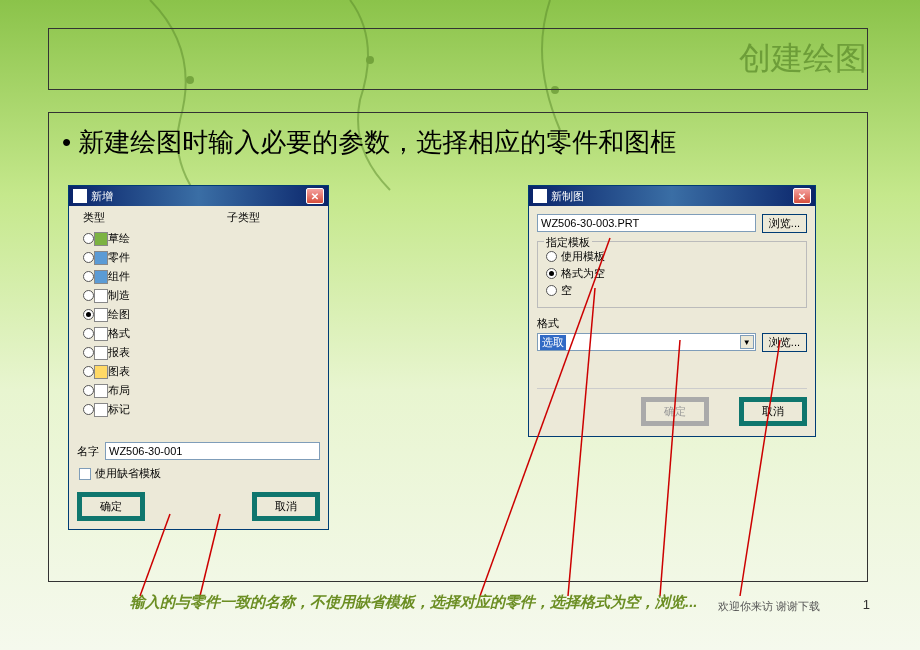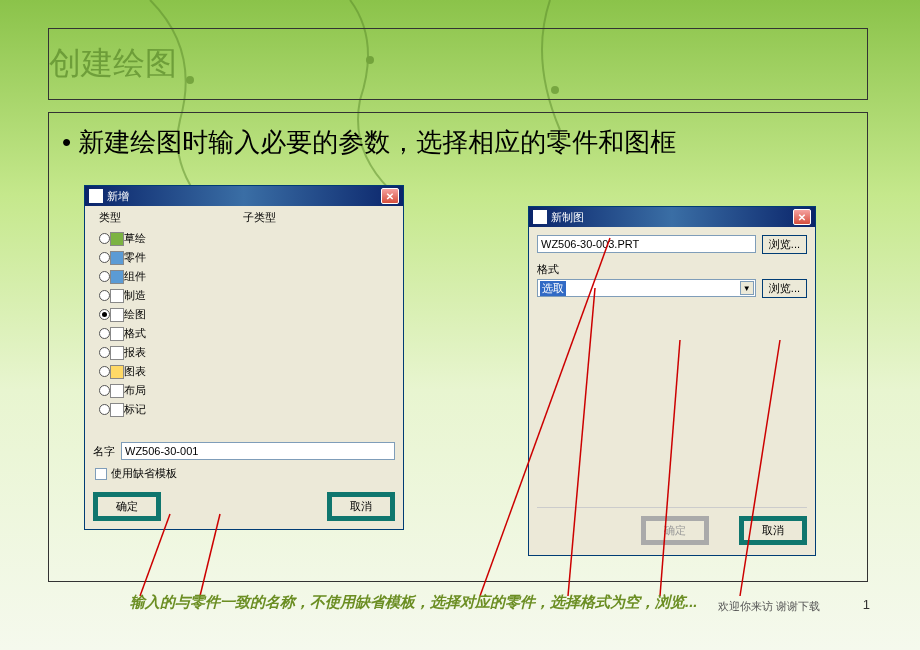--- a/index.html
+++ b/index.html
@@ -17,22 +17,22 @@
       width: 920px;
       height: 200px;
       pointer-events: none;
       opacity: 0.5;
     }
     .slide-border {
       position: absolute;
       border: 1px solid #333;
     }
     .title-box {
-      top: 28px; left: 48px; width: 820px; height: 72px;
-      display: flex; align-items: center; justify-content: flex-start;
+      top: 28px; left: 48px; width: 820px; height: 62px;
+      display: flex; align-items: center; justify-content: flex-end;
     }
     .title-text {
       font-size: 32px;
       color: #5a8a2a;
       font-weight: normal;
       opacity: 0.7;
     }
     .content-box {
       top: 112px; left: 48px; width: 820px; height: 470px;
     }
@@ -71,21 +71,21 @@
       border: 1px solid #fff;
       color: white;
       display: flex;
       align-items: center;
       justify-content: center;
       font-weight: bold;
       border-radius: 2px;
       font-size: 10px;
     }
     
-    .dialog1 { top: 185px; left: 84px; width: 320px; height: 345px; }
+    .dialog1 { top: 185px; left: 68px; width: 261px; height: 345px; }
     .d1-body { padding: 6px 8px; }
     .group-label { font-size: 11px; color: #000; }
     .col-types { position: absolute; top: 24px; left: 14px; }
     .col-subtypes { position: absolute; top: 24px; left: 158px; }
     .type-list { margin-top: 4px; }
     .type-row {
       display: flex;
       align-items: center;
       gap: 0;
       height: 19px;
@@ -157,21 +157,21 @@
     }
     .win-btn {
       background: #ece9d8;
       border: 5px solid #0f766e;
       padding: 2px 18px;
       font-size: 11px;
       font-family: inherit;
     }
     .win-btn.disabled { color: #999; border-color: #aaa; }
     
-    .dialog2 { top: 185px; left: 528px; width: 288px; height: 350px; margin-top: 21px; }
+    .dialog2 { top: 185px; left: 528px; width: 288px; height: 252px; }
     .d2-body { padding: 6px 8px; position: relative; height: calc(100% - 20px); }
     .d2-model-label { font-size: 11px; }
     .model-row { display: flex; gap: 6px; margin-top: 2px; }
     .model-input {
       flex: 1; height: 18px;
       background: #fff;
       border: 1px solid #7f9db9;
       padding: 1px 3px;
       font-size: 11px;
     }
@@ -371,20 +371,35 @@
     <div class="title-left">
       <span class="app-icon"></span>
       <span>新制图</span>
     </div>
     <div class="close-btn">✕</div>
   </div>
   <div class="d2-body">
     <div class="model-row">
       <input class="model-input" value="WZ506-30-003.PRT" style="">
       <button class="browse-btn">浏览...</button>
+    </div>
+    <div class="fieldset">
+      <div class="fieldset-legend">指定模板</div>
+      <div class="radio-row">
+          <span class="radio"></span>
+          <span>使用模板</span>
+        </div>
+      <div class="radio-row">
+          <span class="radio checked"></span>
+          <span>格式为空</span>
+        </div>
+      <div class="radio-row">
+          <span class="radio"></span>
+          <span>空</span>
+        </div>
     </div>
     <div class="format-section">
       <div class="format-label">格式</div>
       <div class="format-row">
         <div class="combo">
           <span class="combo-selected">选取</span>
           <span class="combo-arrow">▼</span>
         </div>
         <button class="browse-btn">浏览...</button>
       </div>

